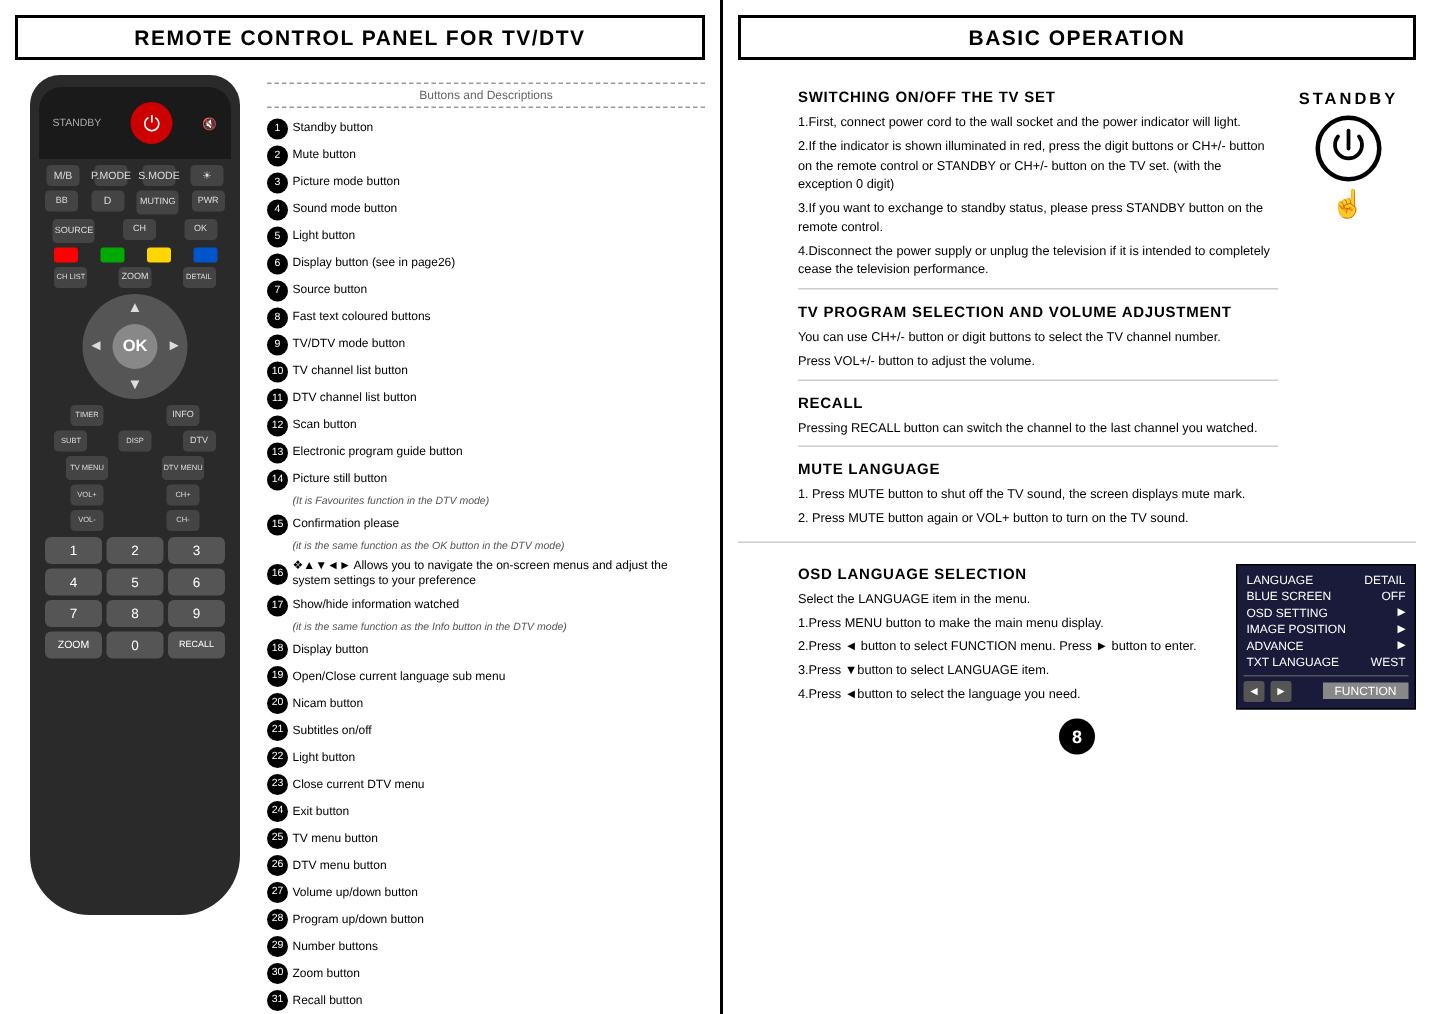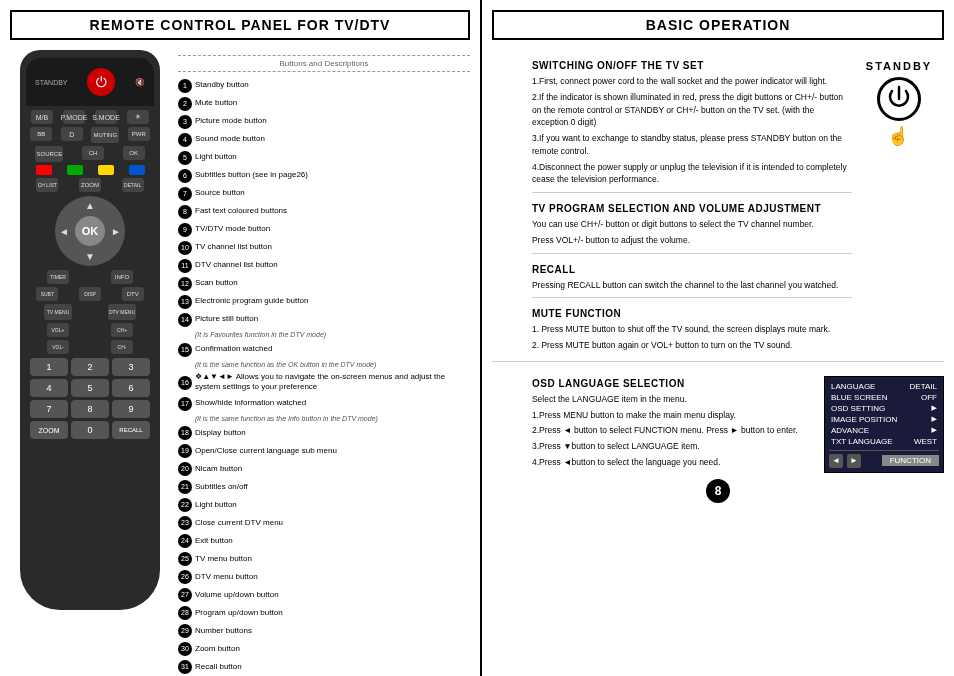--- a/index.html
+++ b/index.html
@@ -462,21 +462,21 @@
       <div class="desc-item">
         <div class="desc-num">4</div>
         <div class="desc-text">Sound mode button</div>
       </div>
       <div class="desc-item">
         <div class="desc-num">5</div>
         <div class="desc-text">Light button</div>
       </div>
       <div class="desc-item">
         <div class="desc-num">6</div>
-        <div class="desc-text">Subtitles button (see in page26)</div>
+        <div class="desc-text">Display button (see in page26)</div>
       </div>
       <div class="desc-item">
         <div class="desc-num">7</div>
         <div class="desc-text">Source button</div>
       </div>
       <div class="desc-item">
         <div class="desc-num">8</div>
         <div class="desc-text">Fast text coloured buttons</div>
       </div>
       <div class="desc-item">
@@ -499,21 +499,21 @@
         <div class="desc-num">13</div>
         <div class="desc-text">Electronic program guide button</div>
       </div>
       <div class="desc-item">
         <div class="desc-num">14</div>
         <div class="desc-text">Picture still button</div>
       </div>
       <div class="desc-note">(It is Favourites function in the DTV mode)</div>
       <div class="desc-item">
         <div class="desc-num">15</div>
-        <div class="desc-text">Confirmation watched</div>
+        <div class="desc-text">Confirmation please</div>
       </div>
       <div class="desc-note">(it is the same function as the OK button in the DTV mode)</div>
       <div class="desc-item">
         <div class="desc-num">16</div>
         <div class="desc-text">❖▲▼◄► Allows you to navigate the on-screen menus and adjust the system settings to your preference</div>
       </div>
       <div class="desc-item">
         <div class="desc-num">17</div>
         <div class="desc-text">Show/hide information watched</div>
       </div>
@@ -597,21 +597,21 @@
       <div class="section-text">You can use CH+/- button or digit buttons to select the TV channel number.</div>
       <div class="section-text">Press VOL+/- button to adjust the volume.</div>
 
       <div class="section-divider"></div>
 
       <div class="section-title">RECALL</div>
       <div class="section-text">Pressing RECALL button can switch the channel to the last channel you watched.</div>
 
       <div class="section-divider"></div>
 
-      <div class="section-title">MUTE FUNCTION</div>
+      <div class="section-title">MUTE LANGUAGE</div>
       <div class="section-text">1. Press MUTE button to shut off the TV sound, the screen displays mute mark.</div>
       <div class="section-text">2. Press MUTE button again or VOL+ button to turn on the TV sound.</div>
     </div>
 
     <div class="right-standby">
       <div class="standby-demo">
         <div class="standby-label">STANDBY</div>
         <div class="standby-icon">
           <svg width="30" height="30" viewBox="0 0 30 30">
             <path d="M15 3 L15 15" stroke="#000" stroke-width="2.5" fill="none" stroke-linecap="round"></path>

